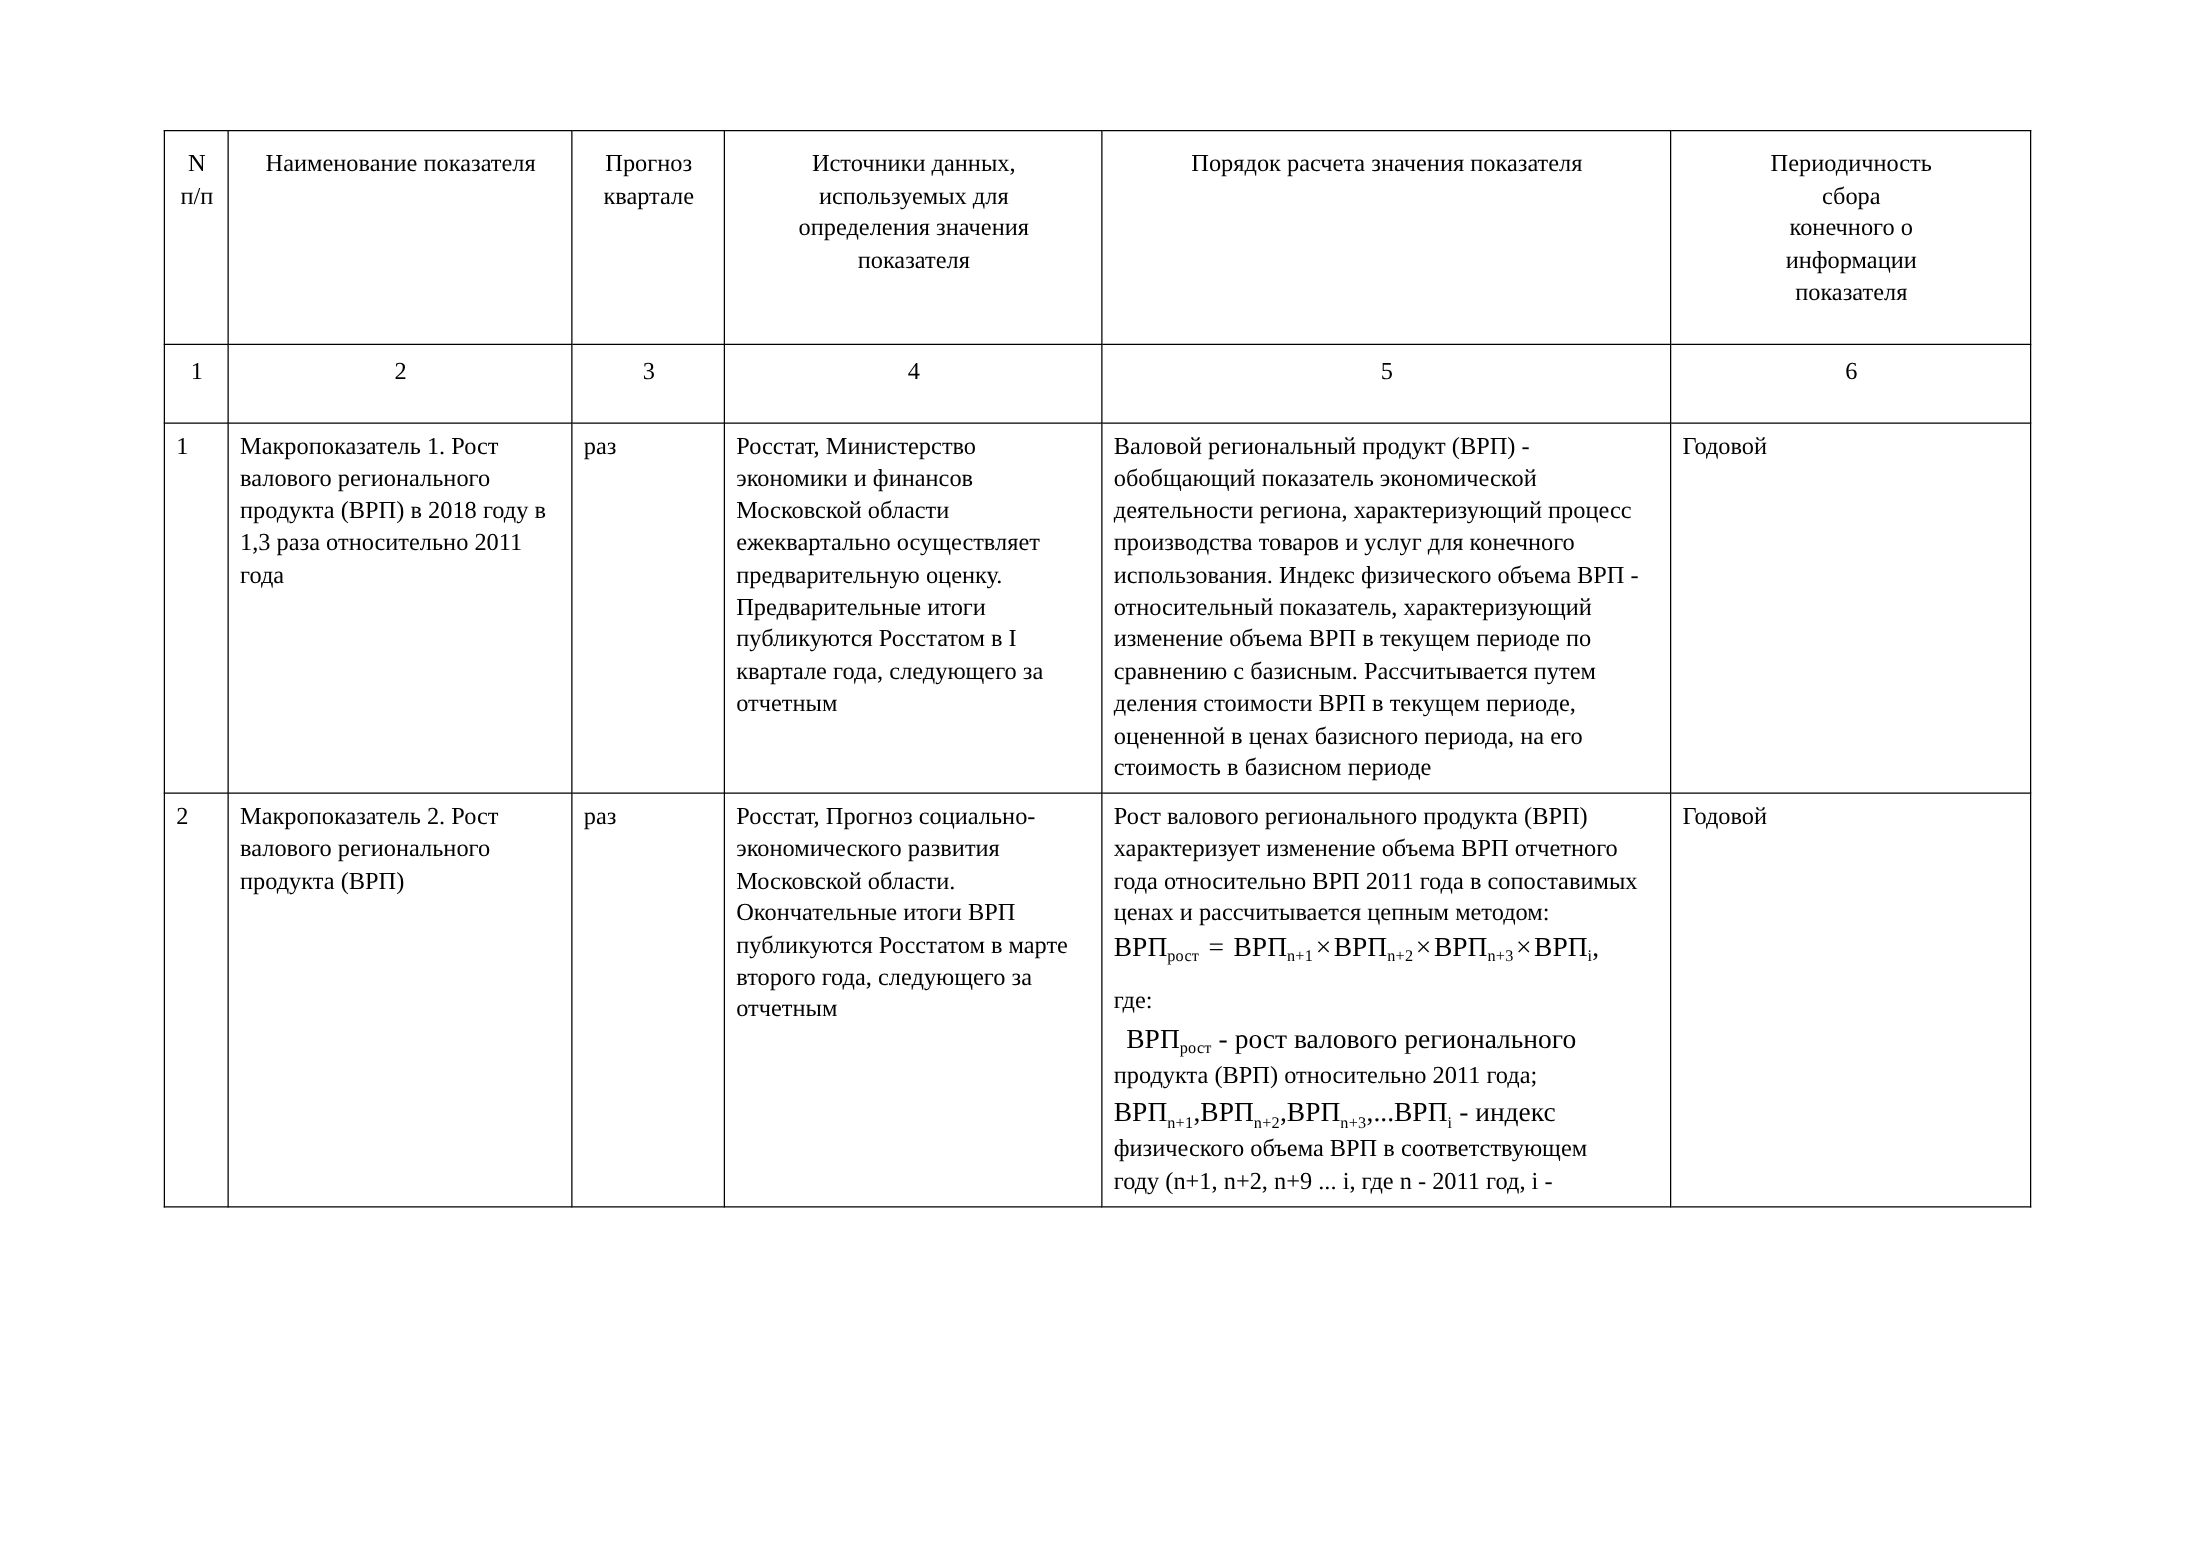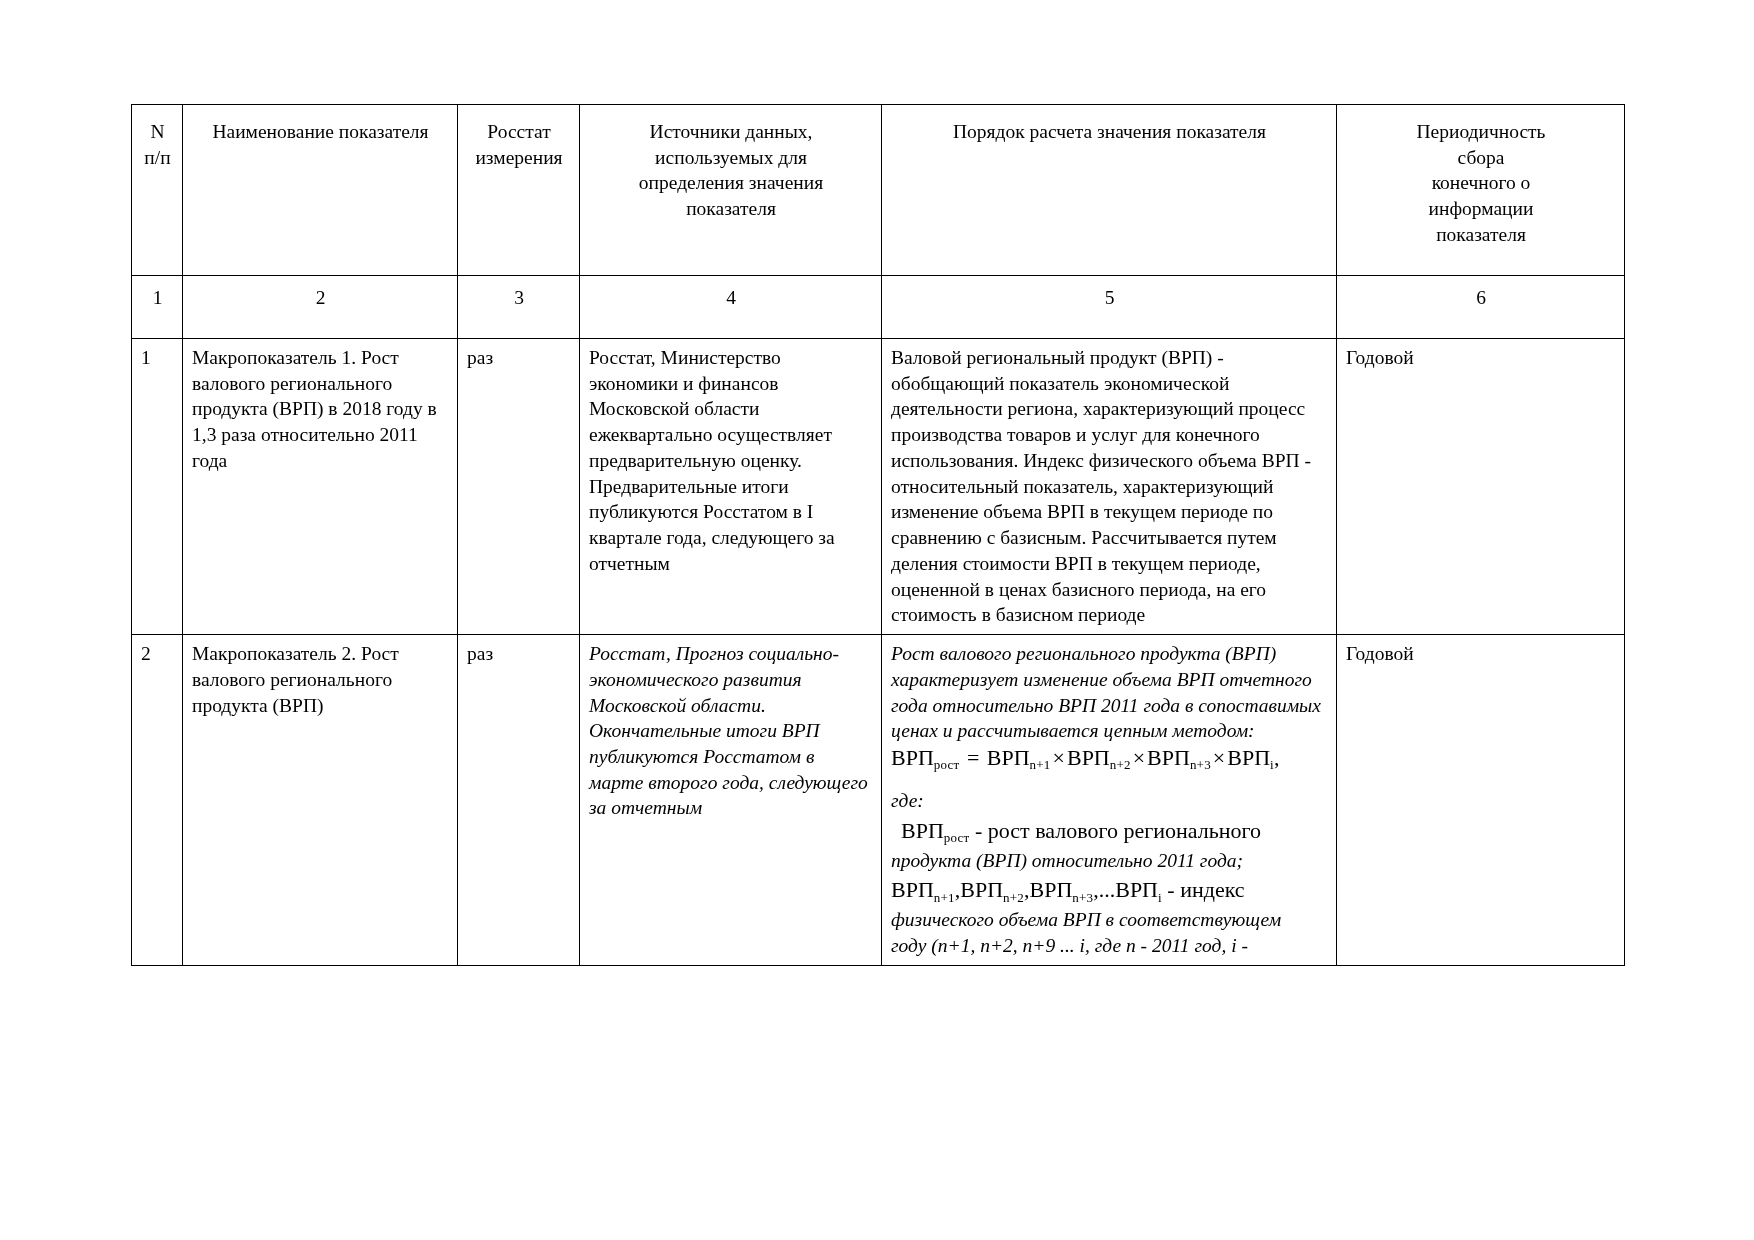--- a/index.html
+++ b/index.html
@@ -71,21 +71,20 @@
   }
   td.cell-num {
     text-align: left;
     padding-left: 8px;
   }
   .cell-text p {
     margin: 0;
   }
   .blockline {
     margin: 0;
-    font-style: italic;
   }
   .gap {
     height: 14px;
   }
   
   .formula {
     font-size: 22px;
     margin: 20px 0 0 18px;
     line-height: 1.3;
     white-space: nowrap;
@@ -128,22 +127,22 @@
       <tbody>
         <tr class="header-row">
           <td>
             <div>N</div>
             <div>п/п</div>
           </td>
           <td class="hdr-name">
             <div>Наименование показателя</div>
           </td>
           <td>
-            <div>Росстат</div>
-            <div>измерения</div>
+            <div>Прогноз</div>
+            <div>квартале</div>
           </td>
           <td>
             <div>Источники данных,</div>
             <div>используемых для</div>
             <div>определения значения</div>
             <div>показателя</div>
           </td>
           <td>
             <div>Порядок расчета значения показателя</div>
           </td>

